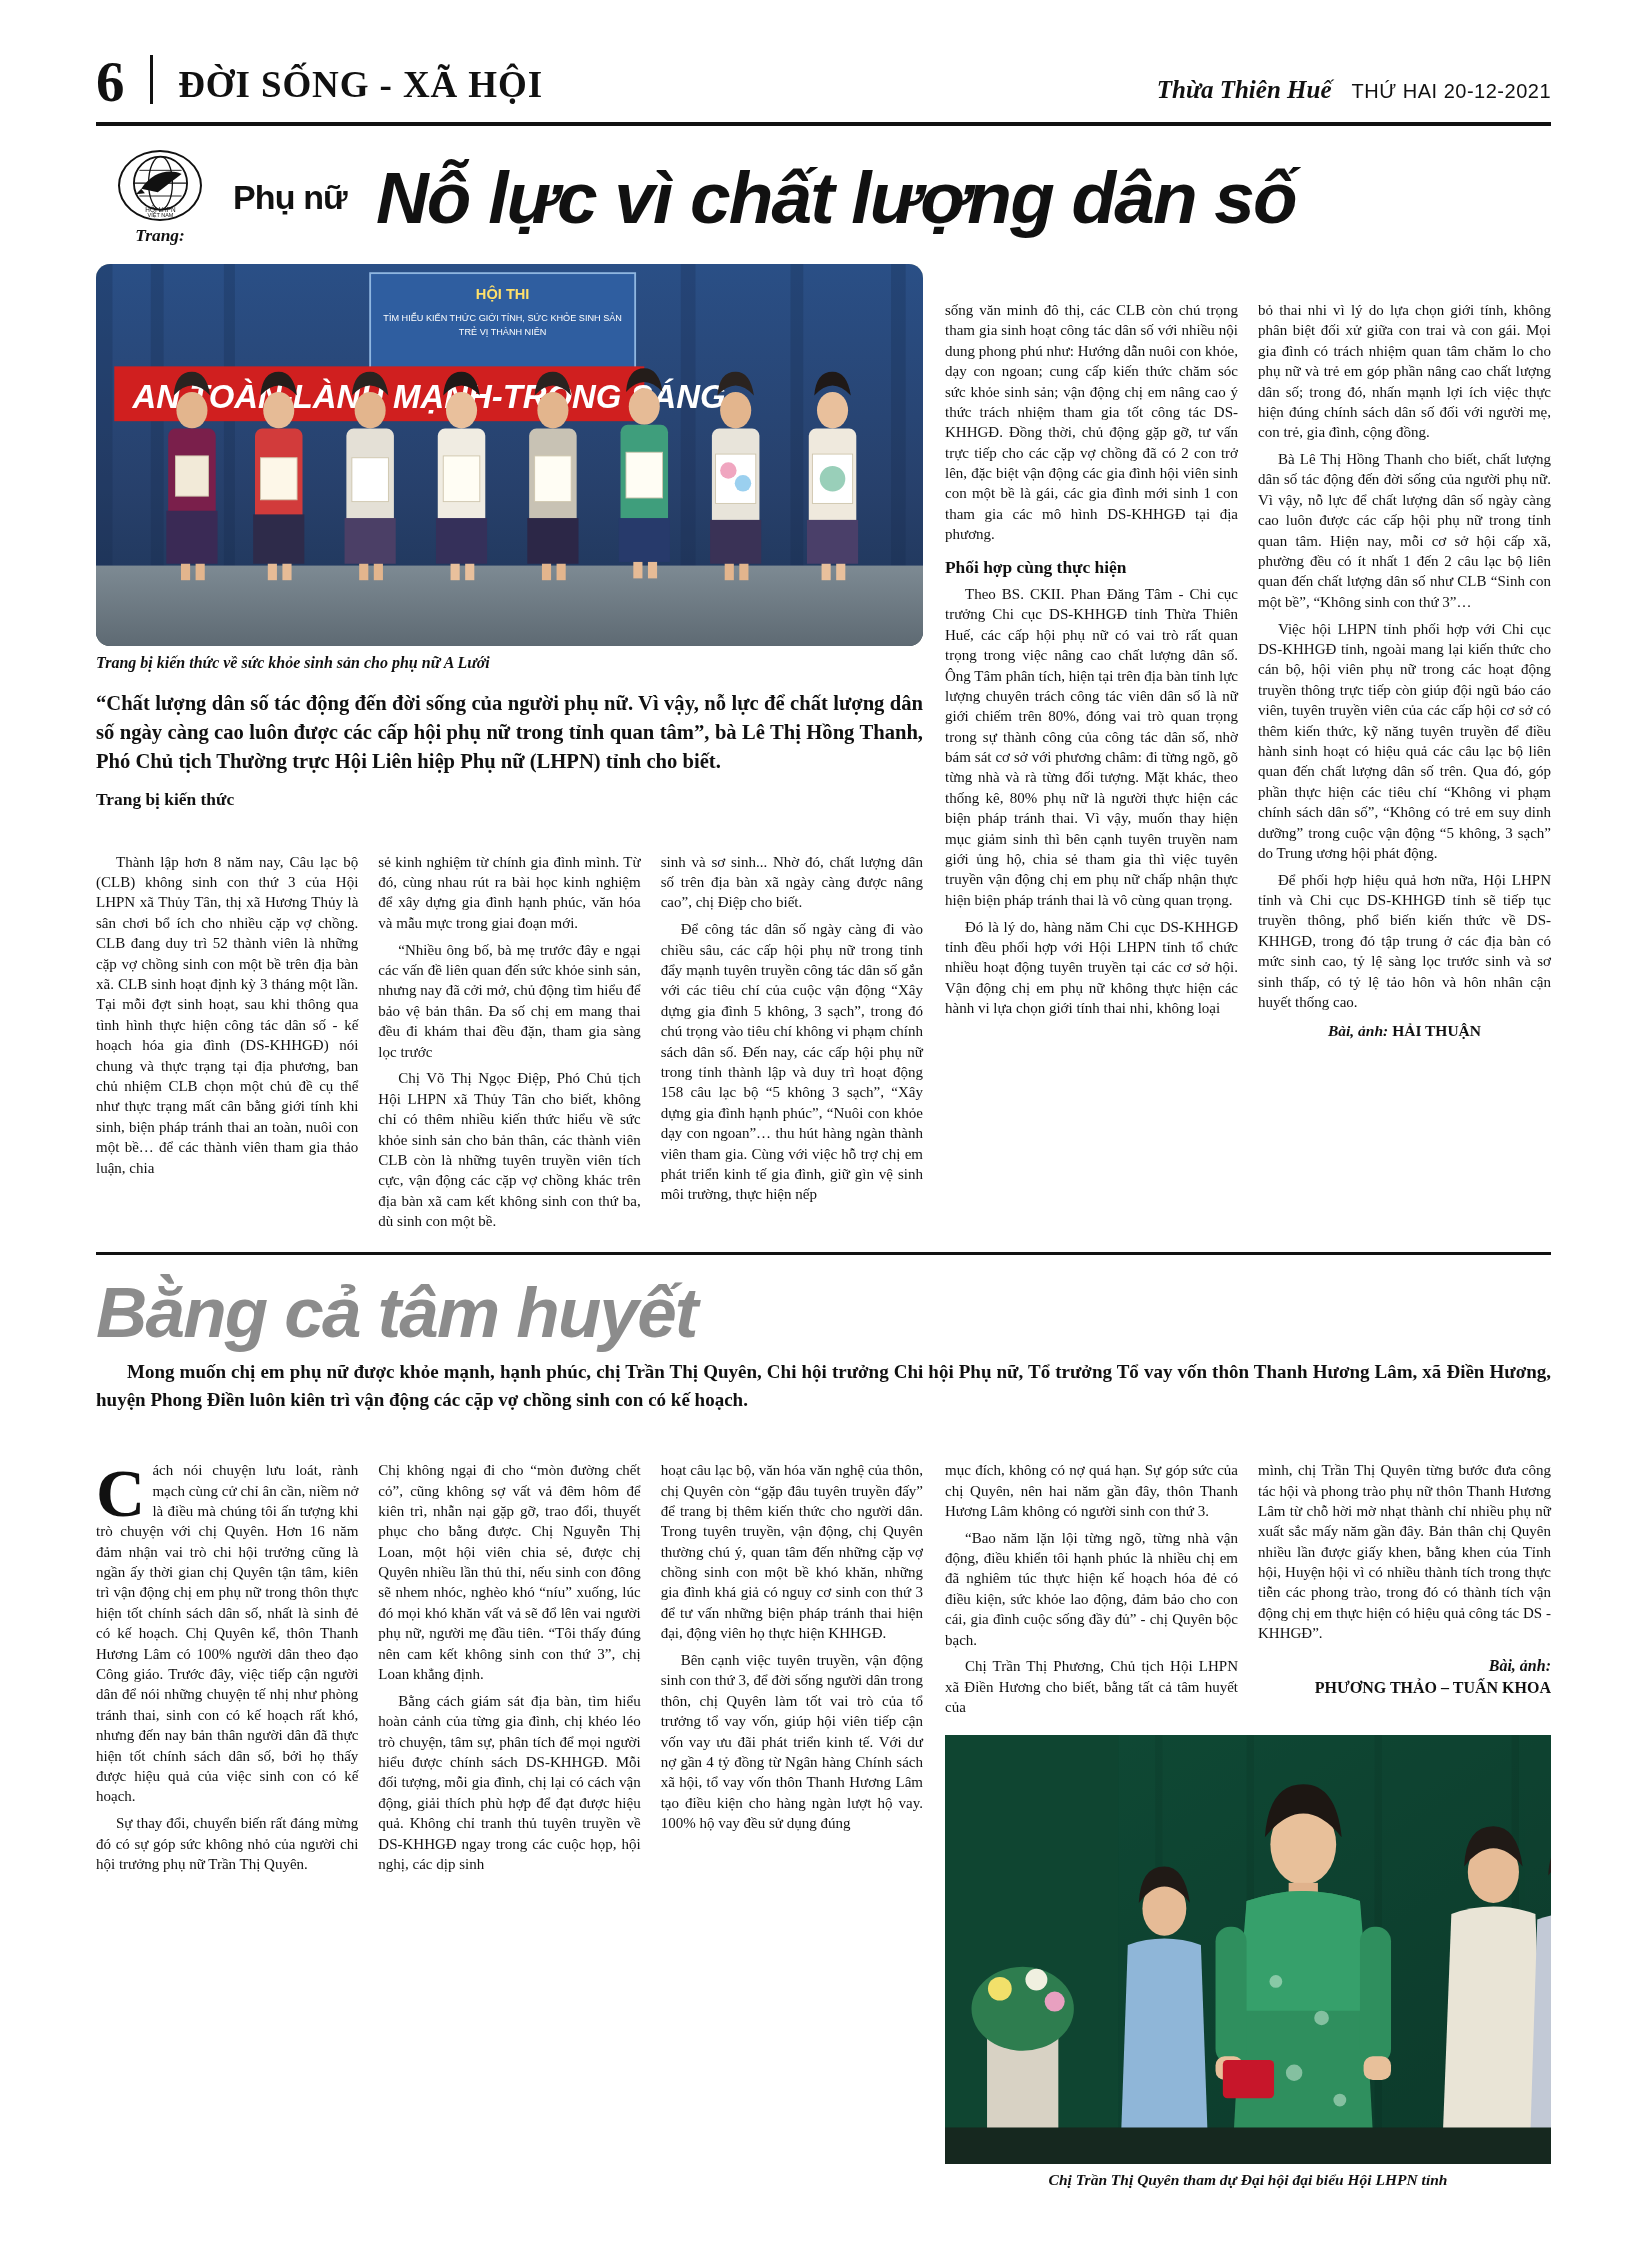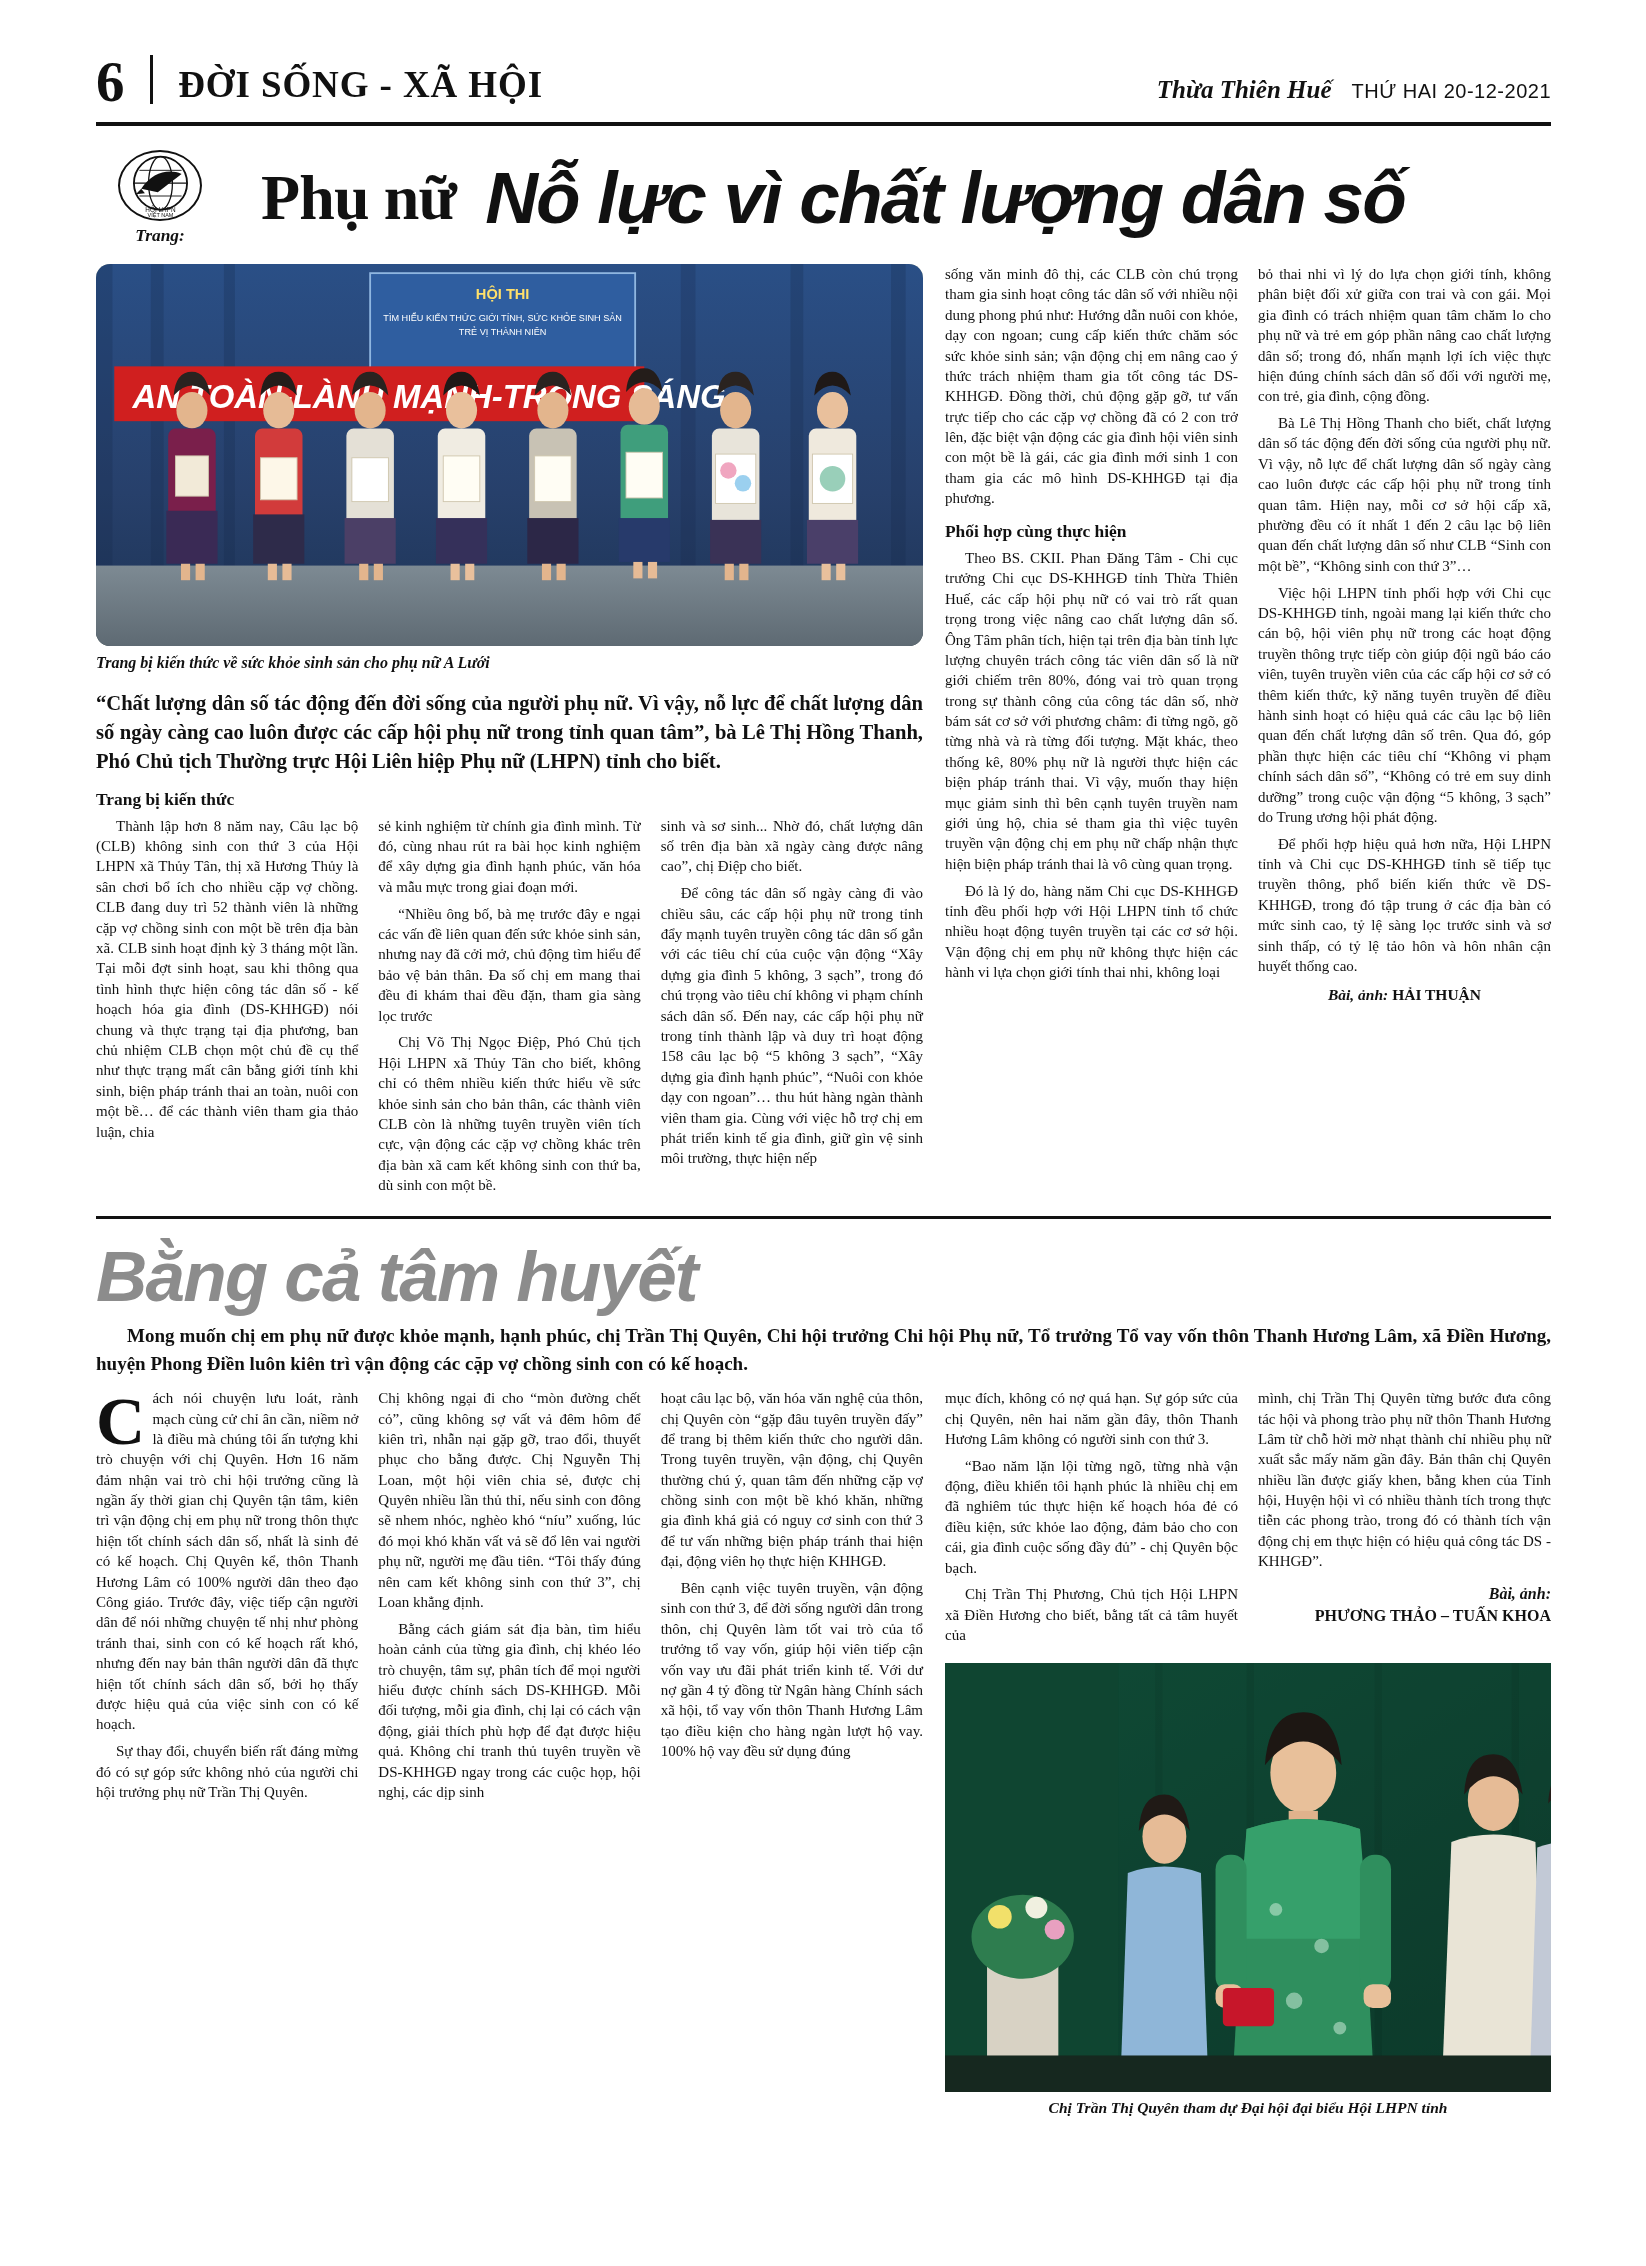--- a/index.html
+++ b/index.html
@@ -22,21 +22,21 @@
   .paper-name { font-size:25px; font-weight:bold; font-style:italic; font-family:"Liberation Serif",serif;margin-left:40px; }
   .paper-date { font-size:20px; font-family:"Liberation Sans",sans-serif; letter-spacing:0.5px; }
   .rule-thick { height:3.7px; background:#111; margin-top:3.7px; }
 
   
   .banner { display:flex; align-items:center; gap:9.1px; margin-top:24px; }
   .logo-block { width:128px; display:flex; flex-direction:column; align-items:center; }
   .logo-circle { width:84px; height:71px; border:2.7px solid #111; border-radius:50%;
     display:flex; align-items:center; justify-content:center; overflow:hidden; background:#fff; }
   .logo-sub { font-size:17.4px; font-style:italic; font-weight:bold; margin-top:3.7px; }
-  .banner-word { font-size:64px; font-weight:bold; font-family:Liberation Serif, serif; letter-spacing:-0.9px; margin-right:11px;margin-left:28px; }
+  .banner-word { font-size:34px; font-weight:bold; font-family:Liberation Sans, sans-serif; letter-spacing:-0.9px; margin-right:11px; }
   .banner-headline {
     font-size:73px; font-weight:bold; font-style:italic;
     font-family:"Liberation Sans", sans-serif;
     letter-spacing:-1.8px; line-height:1; white-space:nowrap;
     margin-left:9.1px;
   }
 
   
   .art1 { display:flex; gap:22px; margin-top:18.3px; }
   .art1-left { width:827px; }
@@ -45,21 +45,21 @@
   .photo {
     width:100%; position:relative; overflow:hidden; background:#fef9c3;border-radius:14px;
   }
   .photo-caption { font-size:16px; font-style:italic; font-weight:bold; margin-top:7.3px; line-height:1.3; }
 
   .lede { font-size:20.6px; font-weight:bold; line-height:1.42; margin-top:14.6px; text-align:justify; }
 
   .subhead { font-size:17.4px; font-weight:bold; margin:12.8px 0 5.5px 0; }
 
   .cols3 { display:flex; gap:20px; margin-top:5.5px; }
-  .col { flex:1; }
+  .col { flex:1;margin-top:36px; }
   p.body { font-size:15px; line-height:1.36; text-align:justify; margin:0 0 6.4px 0; text-indent:20px; }
   p.body.noind { text-indent:0; }
 
   .rcol p.body { font-size:15px; }
   .r2 { display:flex; gap:20px; }
 
   .byline { font-size:15.5px; font-weight:bold; text-align:center; margin-top:9.1px; font-style:italic; }
   .byline b { font-style:normal; }
 
   .rule-sep { height:2.7px; background:#111; margin:14.6px 0 0 0; }

